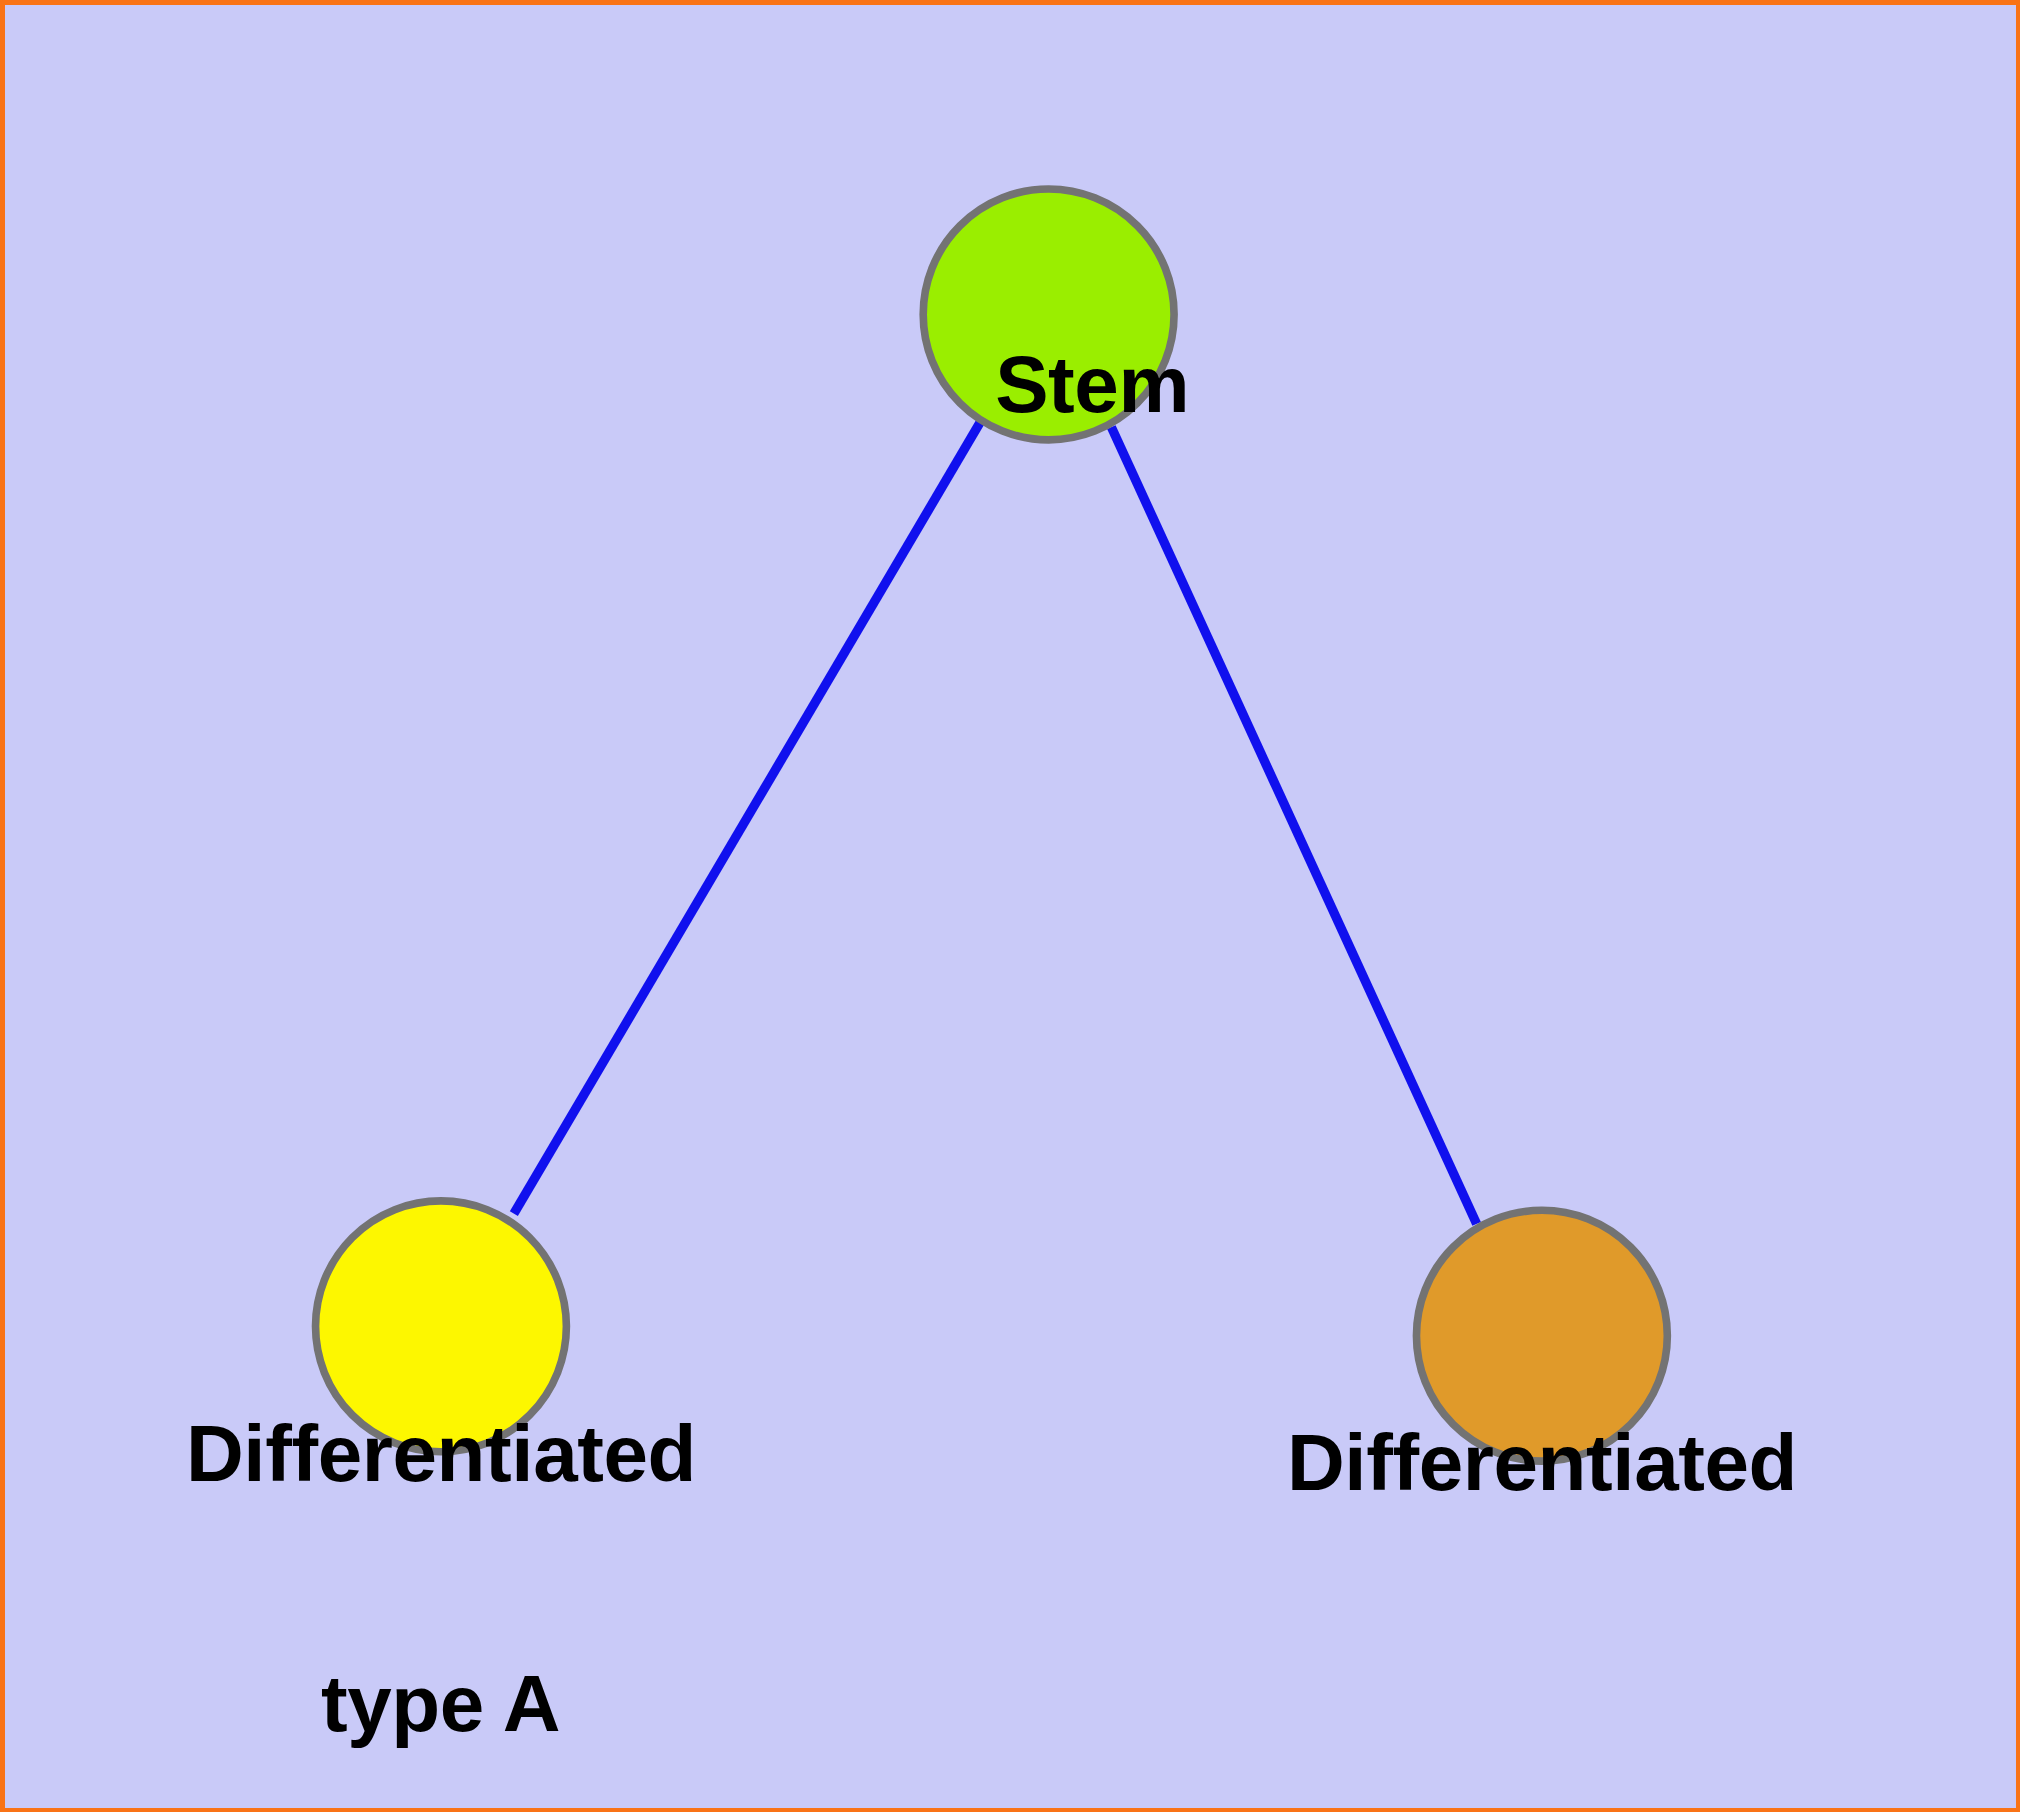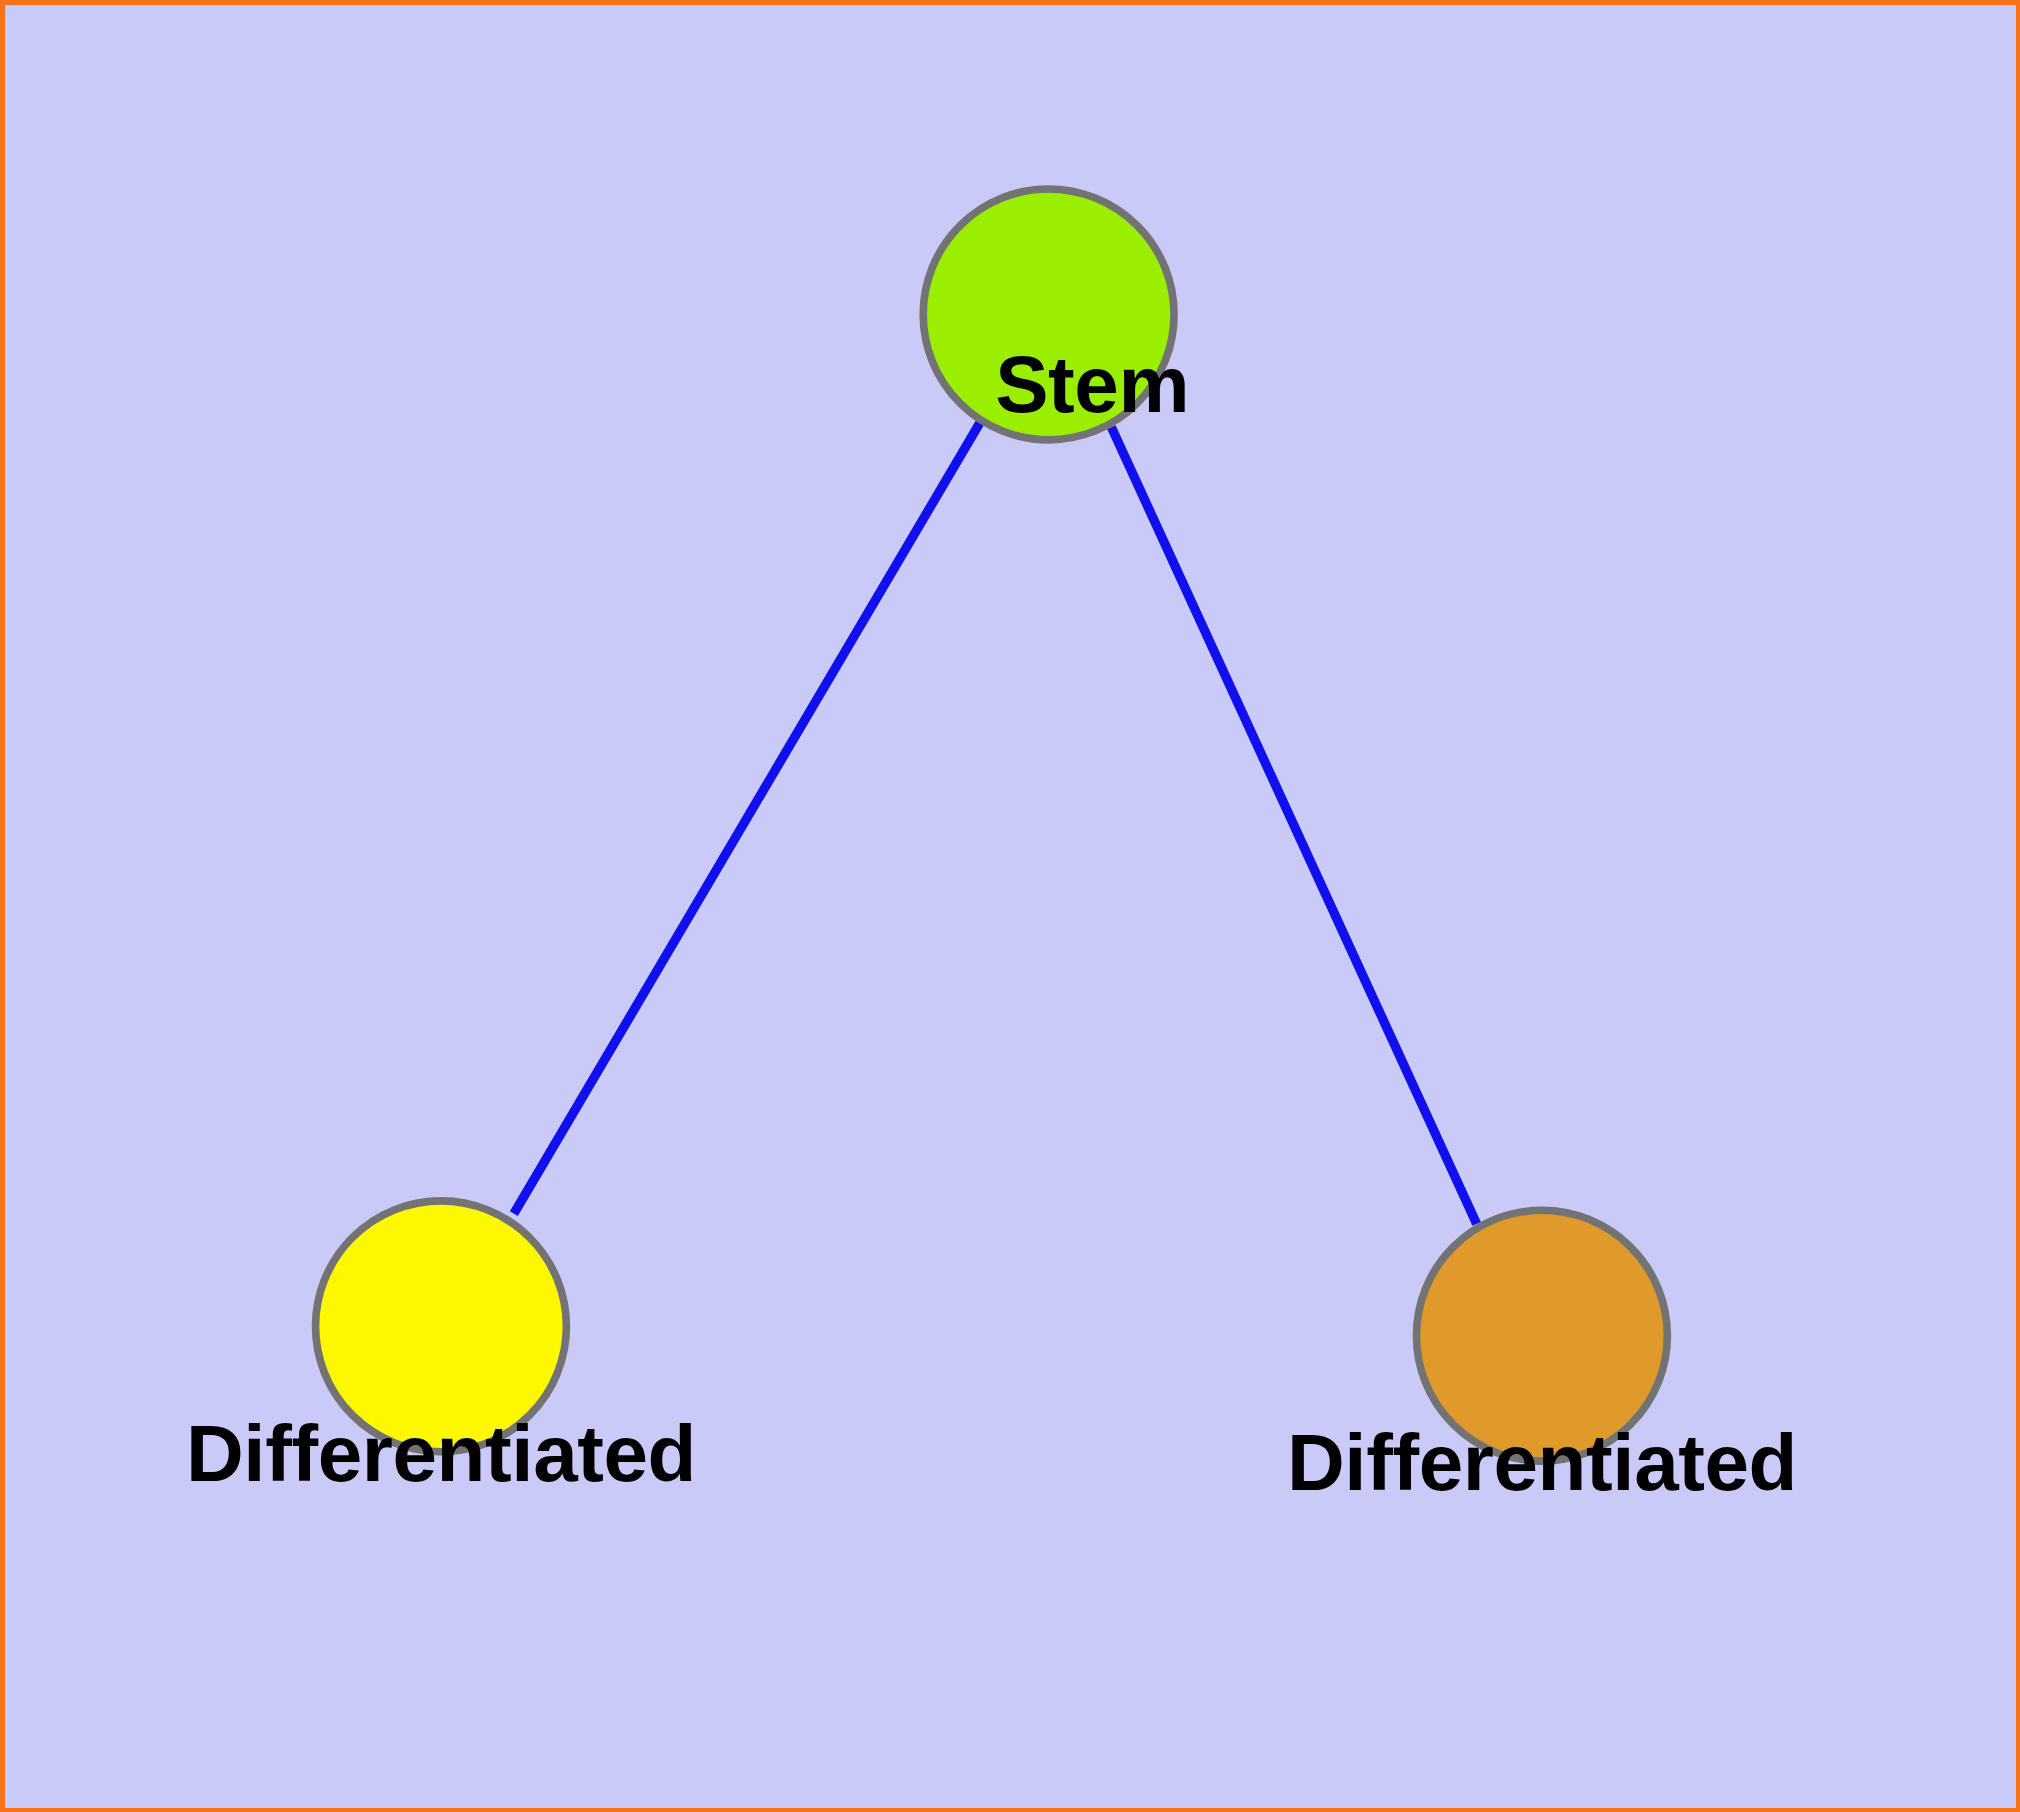--- a/index.html
+++ b/index.html
@@ -83,20 +83,21 @@
       <circle cx="1819" cy="1576" r="148" fill="#e09a2a" stroke="#737373" stroke-width="9"></circle>
     </g>
   </svg>
 
   <div class="node-label" id="label-stem">
     <span>Stem</span>
   </div>
 
   <div class="node-label" id="label-type-a">
     <div>Differentiated</div>
+    <div>type A</div>
   </div>
 
   <div class="node-label" id="label-type-b">
     <div>Differentiated</div>
   </div>
 
 </div>
 
 
 </body></html>

